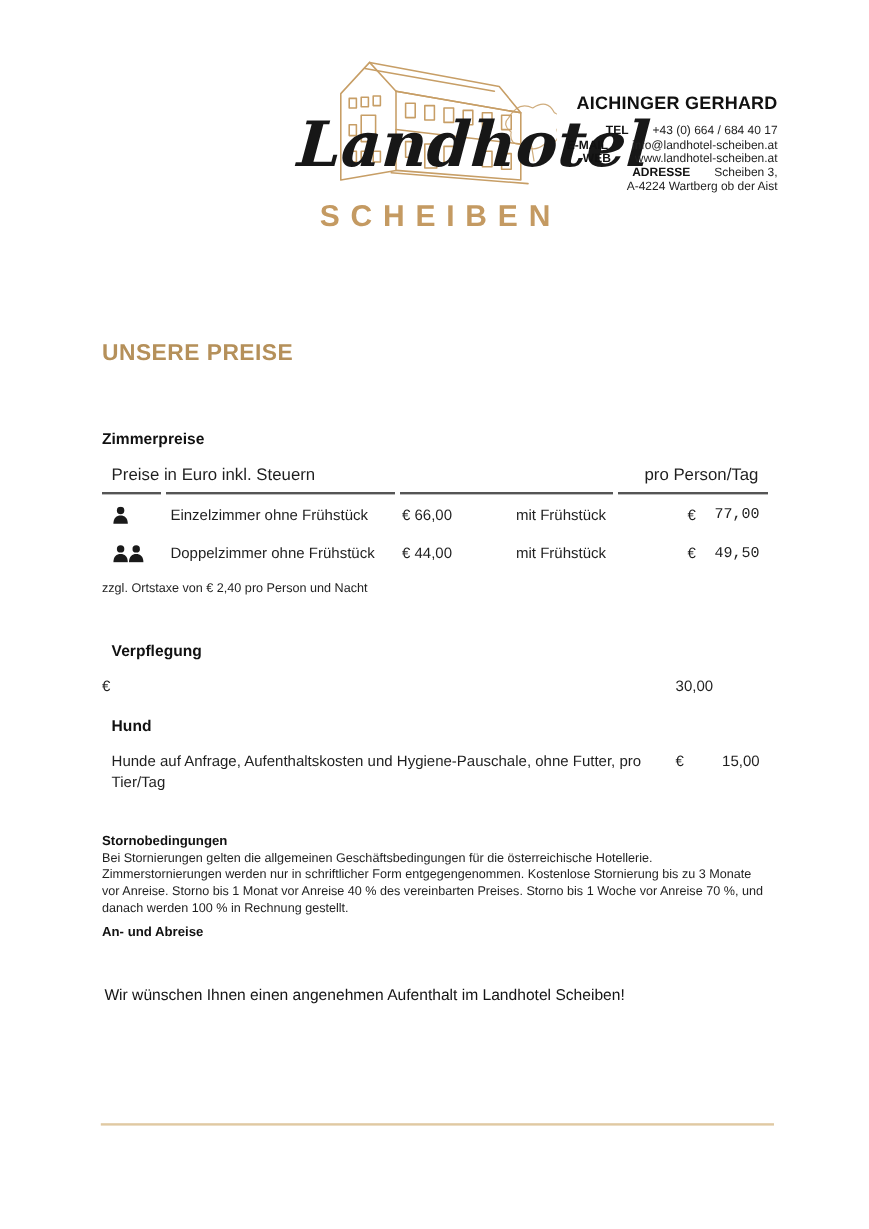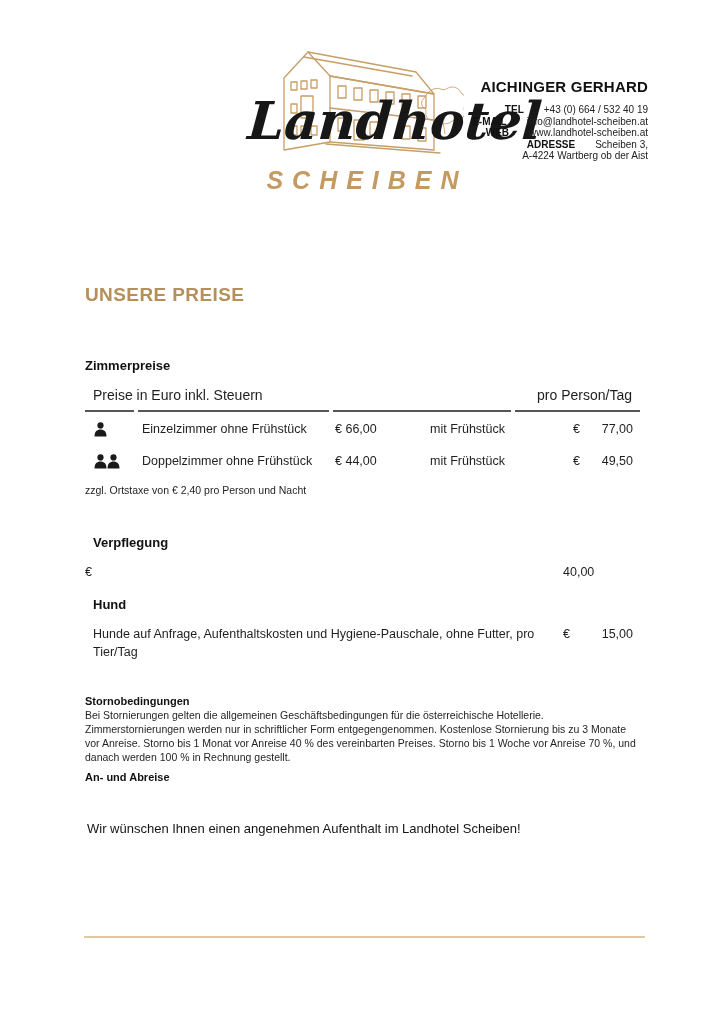--- a/index.html
+++ b/index.html
@@ -25,21 +25,20 @@
     transform:skewX(-4deg);
     white-space:nowrap;
   }
   .brand-caps{
     position:absolute;left:0;top:130px;width:245px;
     text-align:center;
     font-size:25px;font-weight:600;
     letter-spacing:9px;text-indent:9px;
     color:#c49a62;
     white-space:nowrap;
-    font-style:italic;
   }
 
   .contact{
     position:absolute;right:76px;top:78px;
     text-align:right;
   }
   .contact-name{
     font-size:15px;font-weight:bold;letter-spacing:.2px;
     margin-bottom:9px;color:#111;
   }
@@ -72,21 +71,21 @@
       #555 248px 426px, transparent 426px 430px,
       #555 430px 100%);
   }
   .room-row{
     display:grid;
     grid-template-columns:57px 193px 95px 143px 22px 1fr;
     align-items:center;height:30px;margin-top:2px;
     font-size:12.5px;
   }
   .room-row .icon-cell{padding-left:9px;}
-  .room-row .num-r{text-align:right;padding-right:7px;}
+  .room-row .num-r{text-align:right;padding-right:7px;font-family:Liberation Mono, monospace;}
 
   .note{
     margin:8px 0 0 0;font-size:10.5px;line-height:13px;color:#1f1f1f;
   }
 
   .h-extra1{margin-top:38px;padding-left:8px;}
   .h-extra2{margin-top:15px;padding-left:8px;}
   .extra-row{
     display:grid;grid-template-columns:478px 24px 1fr;
     margin-top:12px;font-size:12.5px;line-height:18.5px;
@@ -161,21 +160,21 @@
         <rect x="80" y="82" width="10" height="20"></rect>
       </g>
     </svg>
     <div class="brand-script">Landhotel</div>
     <div class="brand-caps">SCHEIBEN</div>
   </div>
 
   <div class="contact">
     <div class="contact-name">AICHINGER GERHARD</div>
     <div class="contact-line">
-      <span class="lbl">TEL</span><span>+43 (0) 664 / 532 40 19</span>
+      <span class="lbl">TEL</span><span>+43 (0) 664 / 684 40 17</span>
     </div>
     <div class="contact-line">
       <span class="lbl">E-MAIL</span><span>info@landhotel-scheiben.at</span>
     </div>
     <div class="contact-line">
       <span class="lbl">WEB</span><span>www.landhotel-scheiben.at</span>
     </div>
     <div class="contact-line">
       <span class="lbl">ADRESSE</span><span>Scheiben 3,</span>
     </div>
@@ -224,21 +223,21 @@
       <span>mit Frühstück</span>
       <span>€</span>
       <span class="num-r">49,50</span>
     </div>
 
     <p class="note">zzgl. Ortstaxe von € 2,40 pro Person und Nacht</p>
 
     <h2 class="sec-h h-extra1">Verpflegung</h2>
     <div class="extra-row">
       <span>€</span>
-      <span class="num-r">40,00</span>
+      <span class="num-r">30,00</span>
     </div>
 
     <h2 class="sec-h h-extra2">Hund</h2>
     <div class="extra-row">
       <span class="desc">Hunde auf Anfrage, Aufenthaltskosten und Hygiene-Pauschale, ohne Futter, pro Tier/Tag</span>
       <span>€</span>
       <span class="num-r">15,00</span>
     </div>
 
     <h3 class="term-h t-h1">Stornobedingungen</h3>

